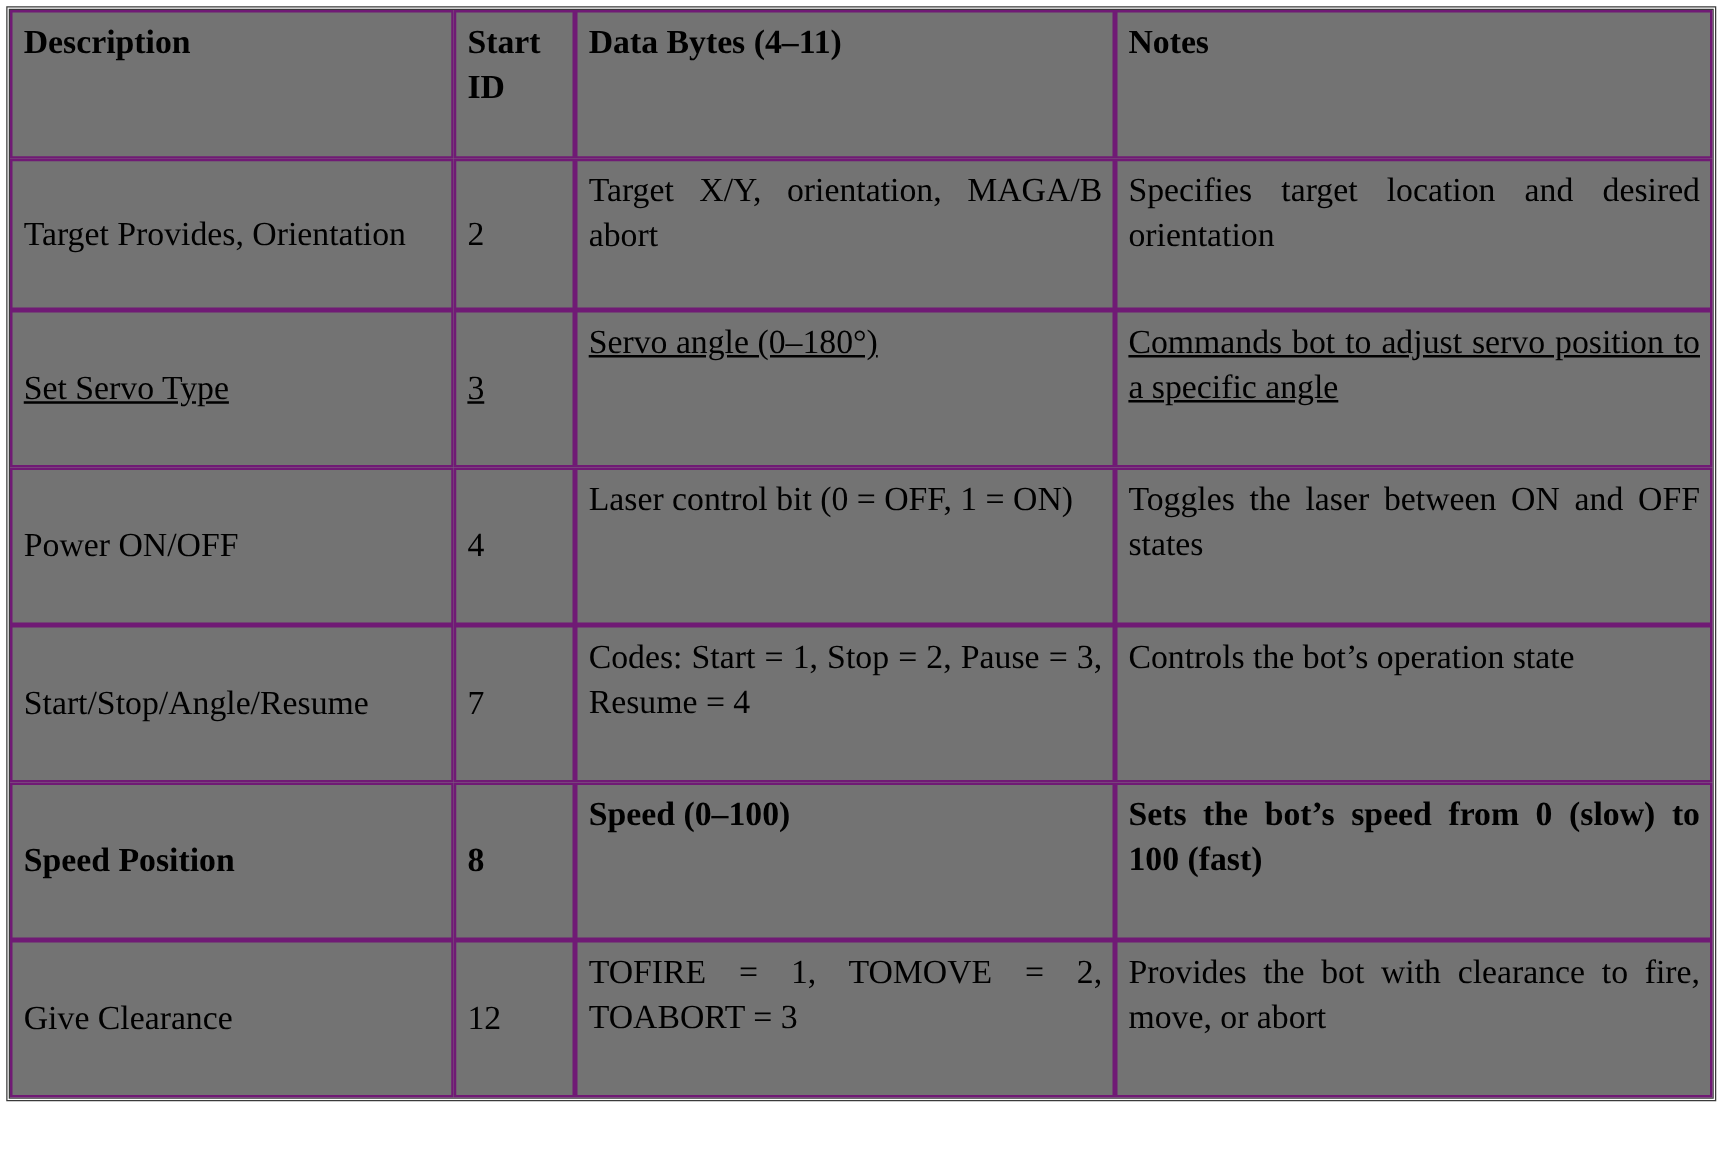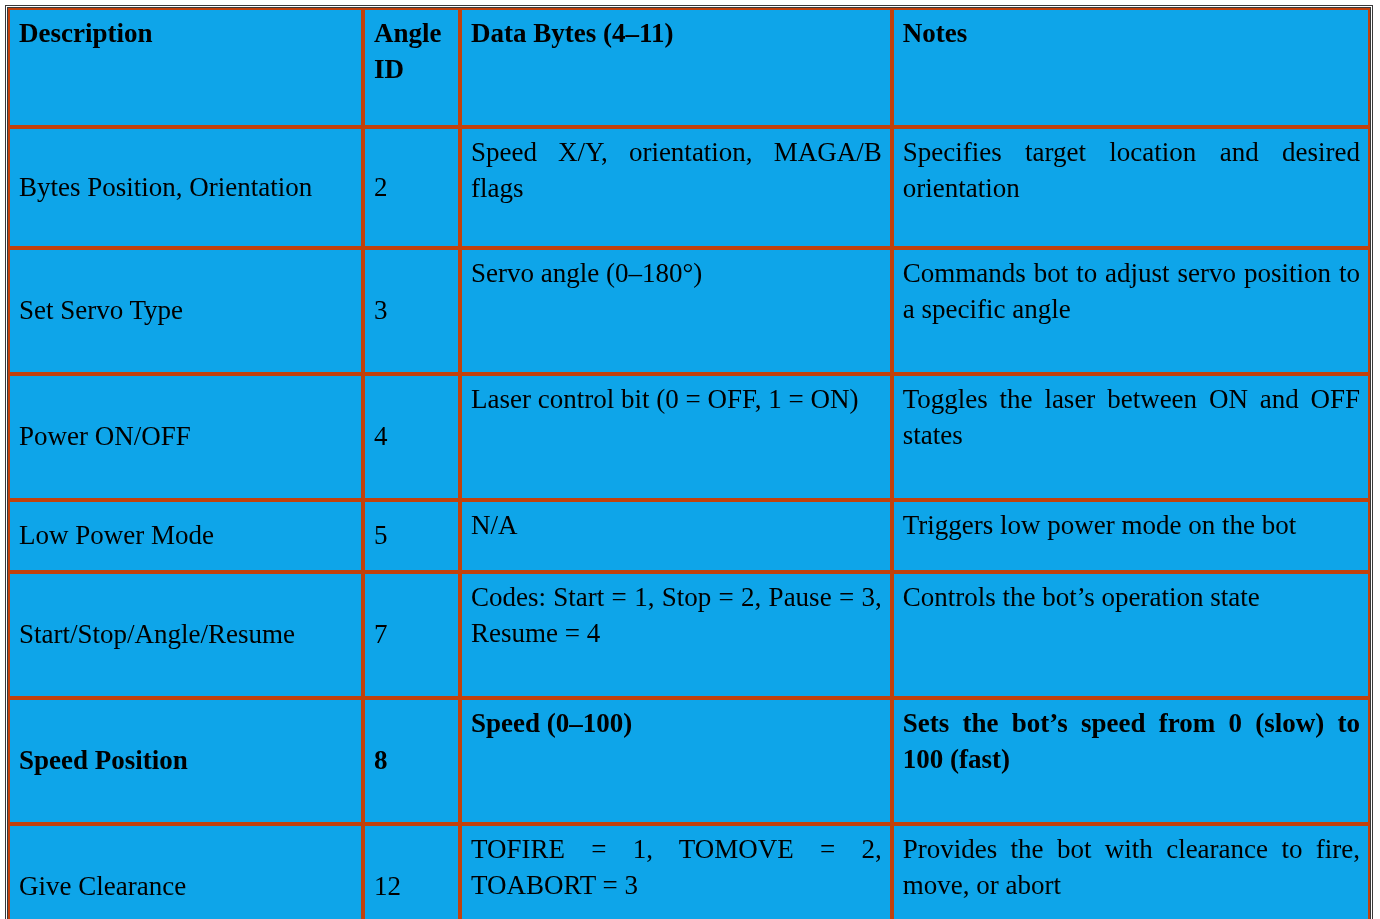--- a/index.html
+++ b/index.html
@@ -14,46 +14,46 @@
     position:absolute;
     left:5px; top:5px;
     width:1368px;
     border-collapse:separate;
     border-spacing:0;
     border:3px double #3a3a3a;
     background:#ffffff;
     table-layout:fixed;
   }
   table.cmd td{
-    border:2px solid #c2410c;
+    border:2px solid #701a75;
     padding:6px 8px 6px 9px;
     font-size:27px;
     line-height:1.33;
     vertical-align:top;
     text-align:justify;
     text-justify:inter-word;
     word-spacing:0;
-    background:#0ea5e9;
+    background:#737373;
   }
   
   table.cmd td.hd{
     font-weight:bold;
     vertical-align:top;
     text-align:left;
   }
   
   table.cmd td.c1{ text-align:justify; vertical-align:middle; }
   table.cmd td.c2{ text-align:left;   vertical-align:middle; }
   table.cmd td.c3{ text-align:justify; vertical-align:top; }
   table.cmd td.c4{ text-align:justify; vertical-align:top; }
 
   
   tr.hdrow td{ height:103px; }
   tr.r1 td{ height:105px; }
-  tr.r2 td{ height:110px; }
+  tr.r2 td{ height:110px;text-decoration:underline; }
   tr.r3 td{ height:110px; }
   tr.r4 td{ height:56px;  }
   tr.r5 td{ height:110px; }
   tr.r6 td{ height:110px;font-weight:bold; }
   tr.r7 td{ height:110px; }
 
   
   col.w1{width:351px;}
   col.w2{width:96px;}
   col.w3{width:427px;}
@@ -68,52 +68,46 @@
     <colgroup>
       <col class="w1">
         <col class="w2">
         <col class="w3">
         <col class="w4">
     </colgroup>
     <tbody>
 
       <tr class="hdrow">
         <td class="hd">Description</td>
-        <td class="hd">Angle ID</td>
+        <td class="hd">Start ID</td>
         <td class="hd">Data Bytes (4–11)</td>
         <td class="hd">Notes</td>
       </tr>
 
       <tr class="r1">
-        <td class="c1">Bytes Position, Orientation</td>
+        <td class="c1">Target Provides, Orientation</td>
         <td class="c2">2</td>
-        <td class="c3">Speed X/Y, orientation, MAGA/B flags</td>
+        <td class="c3">Target X/Y, orientation, MAGA/B abort</td>
         <td class="c4">Specifies target location and desired orientation</td>
       </tr>
 
       <tr class="r2">
         <td class="c1">Set Servo Type</td>
         <td class="c2">3</td>
         <td class="c3">Servo angle (0–180°)</td>
         <td class="c4">Commands bot to adjust servo position to a specific angle</td>
       </tr>
 
       <tr class="r3">
         <td class="c1">Power ON/OFF</td>
         <td class="c2">4</td>
         <td class="c3">Laser control bit (0 = OFF, 1 = ON)</td>
         <td class="c4">Toggles the laser between ON and OFF states</td>
       </tr>
 
-      <tr class="r4">
-        <td class="c1">Low Power Mode</td>
-        <td class="c2">5</td>
-        <td class="c3">N/A</td>
-        <td class="c4">Triggers low power mode on the bot</td>
-      </tr>
 
       <tr class="r5">
         <td class="c1">Start/Stop/Angle/Resume</td>
         <td class="c2">7</td>
         <td class="c3">Codes: Start = 1, Stop = 2, Pause = 3, Resume = 4</td>
         <td class="c4">Controls the bot’s operation state</td>
       </tr>
 
       <tr class="r6">
         <td class="c1">Speed Position</td>

